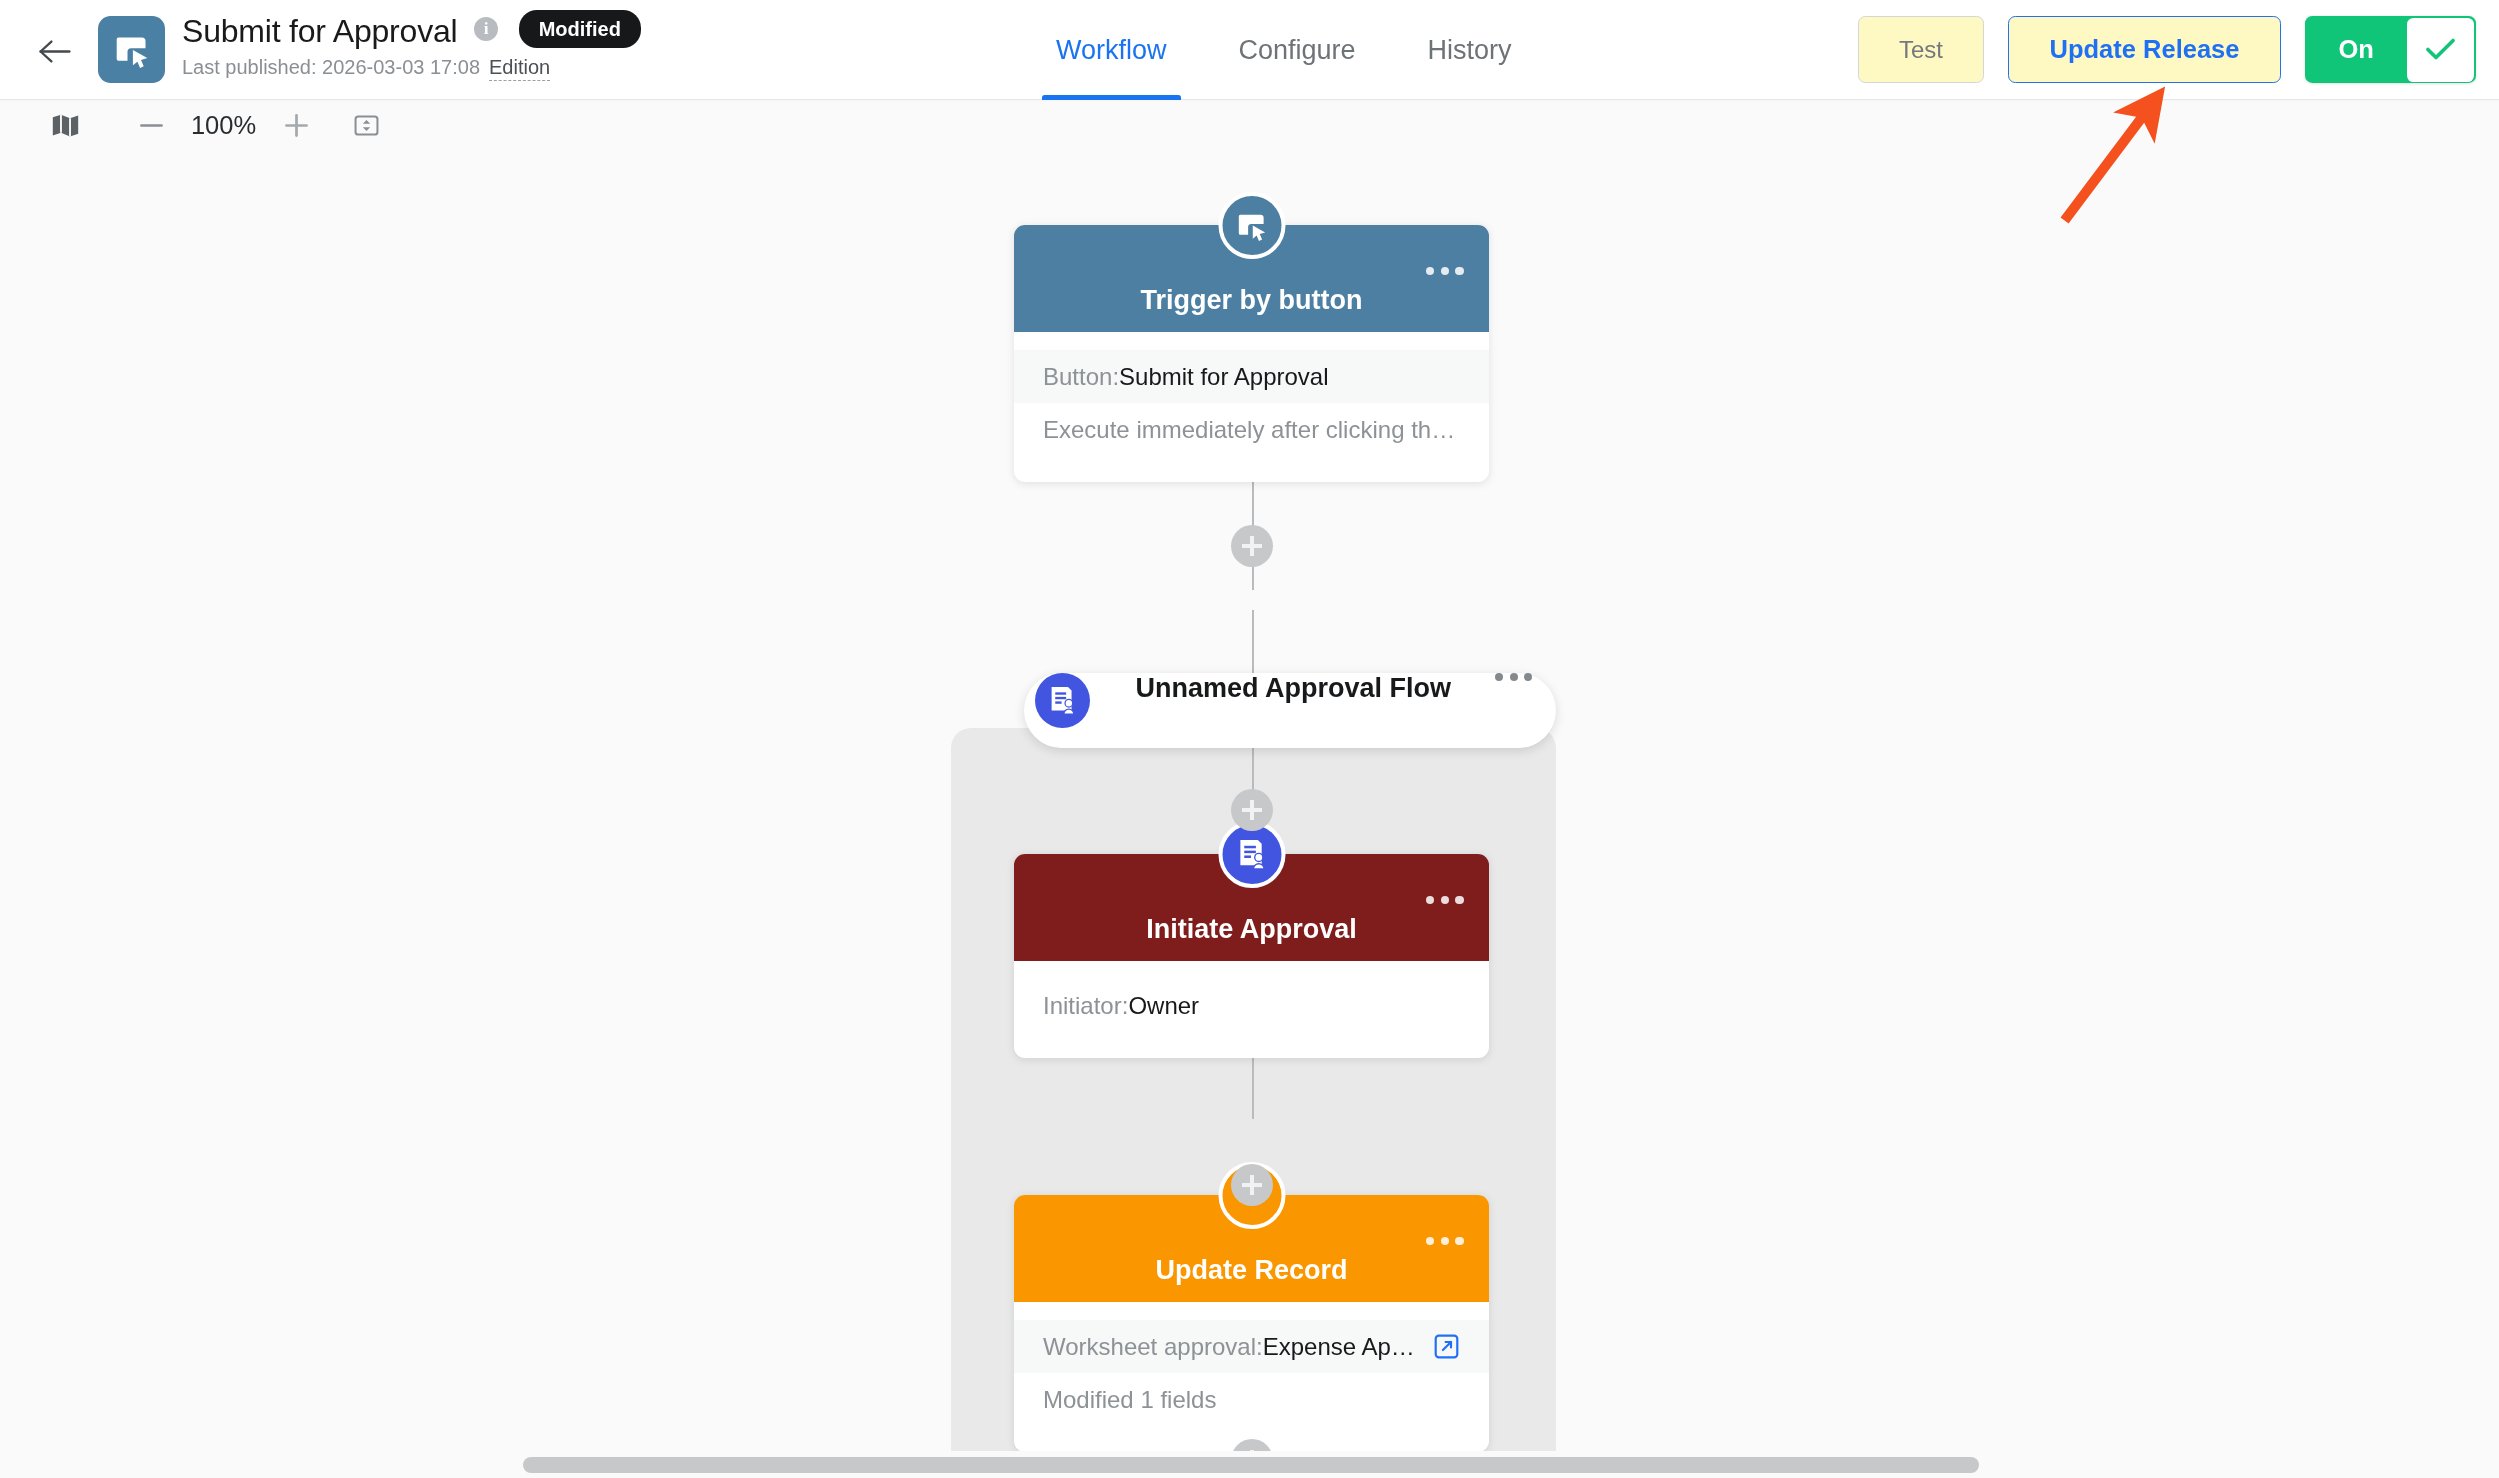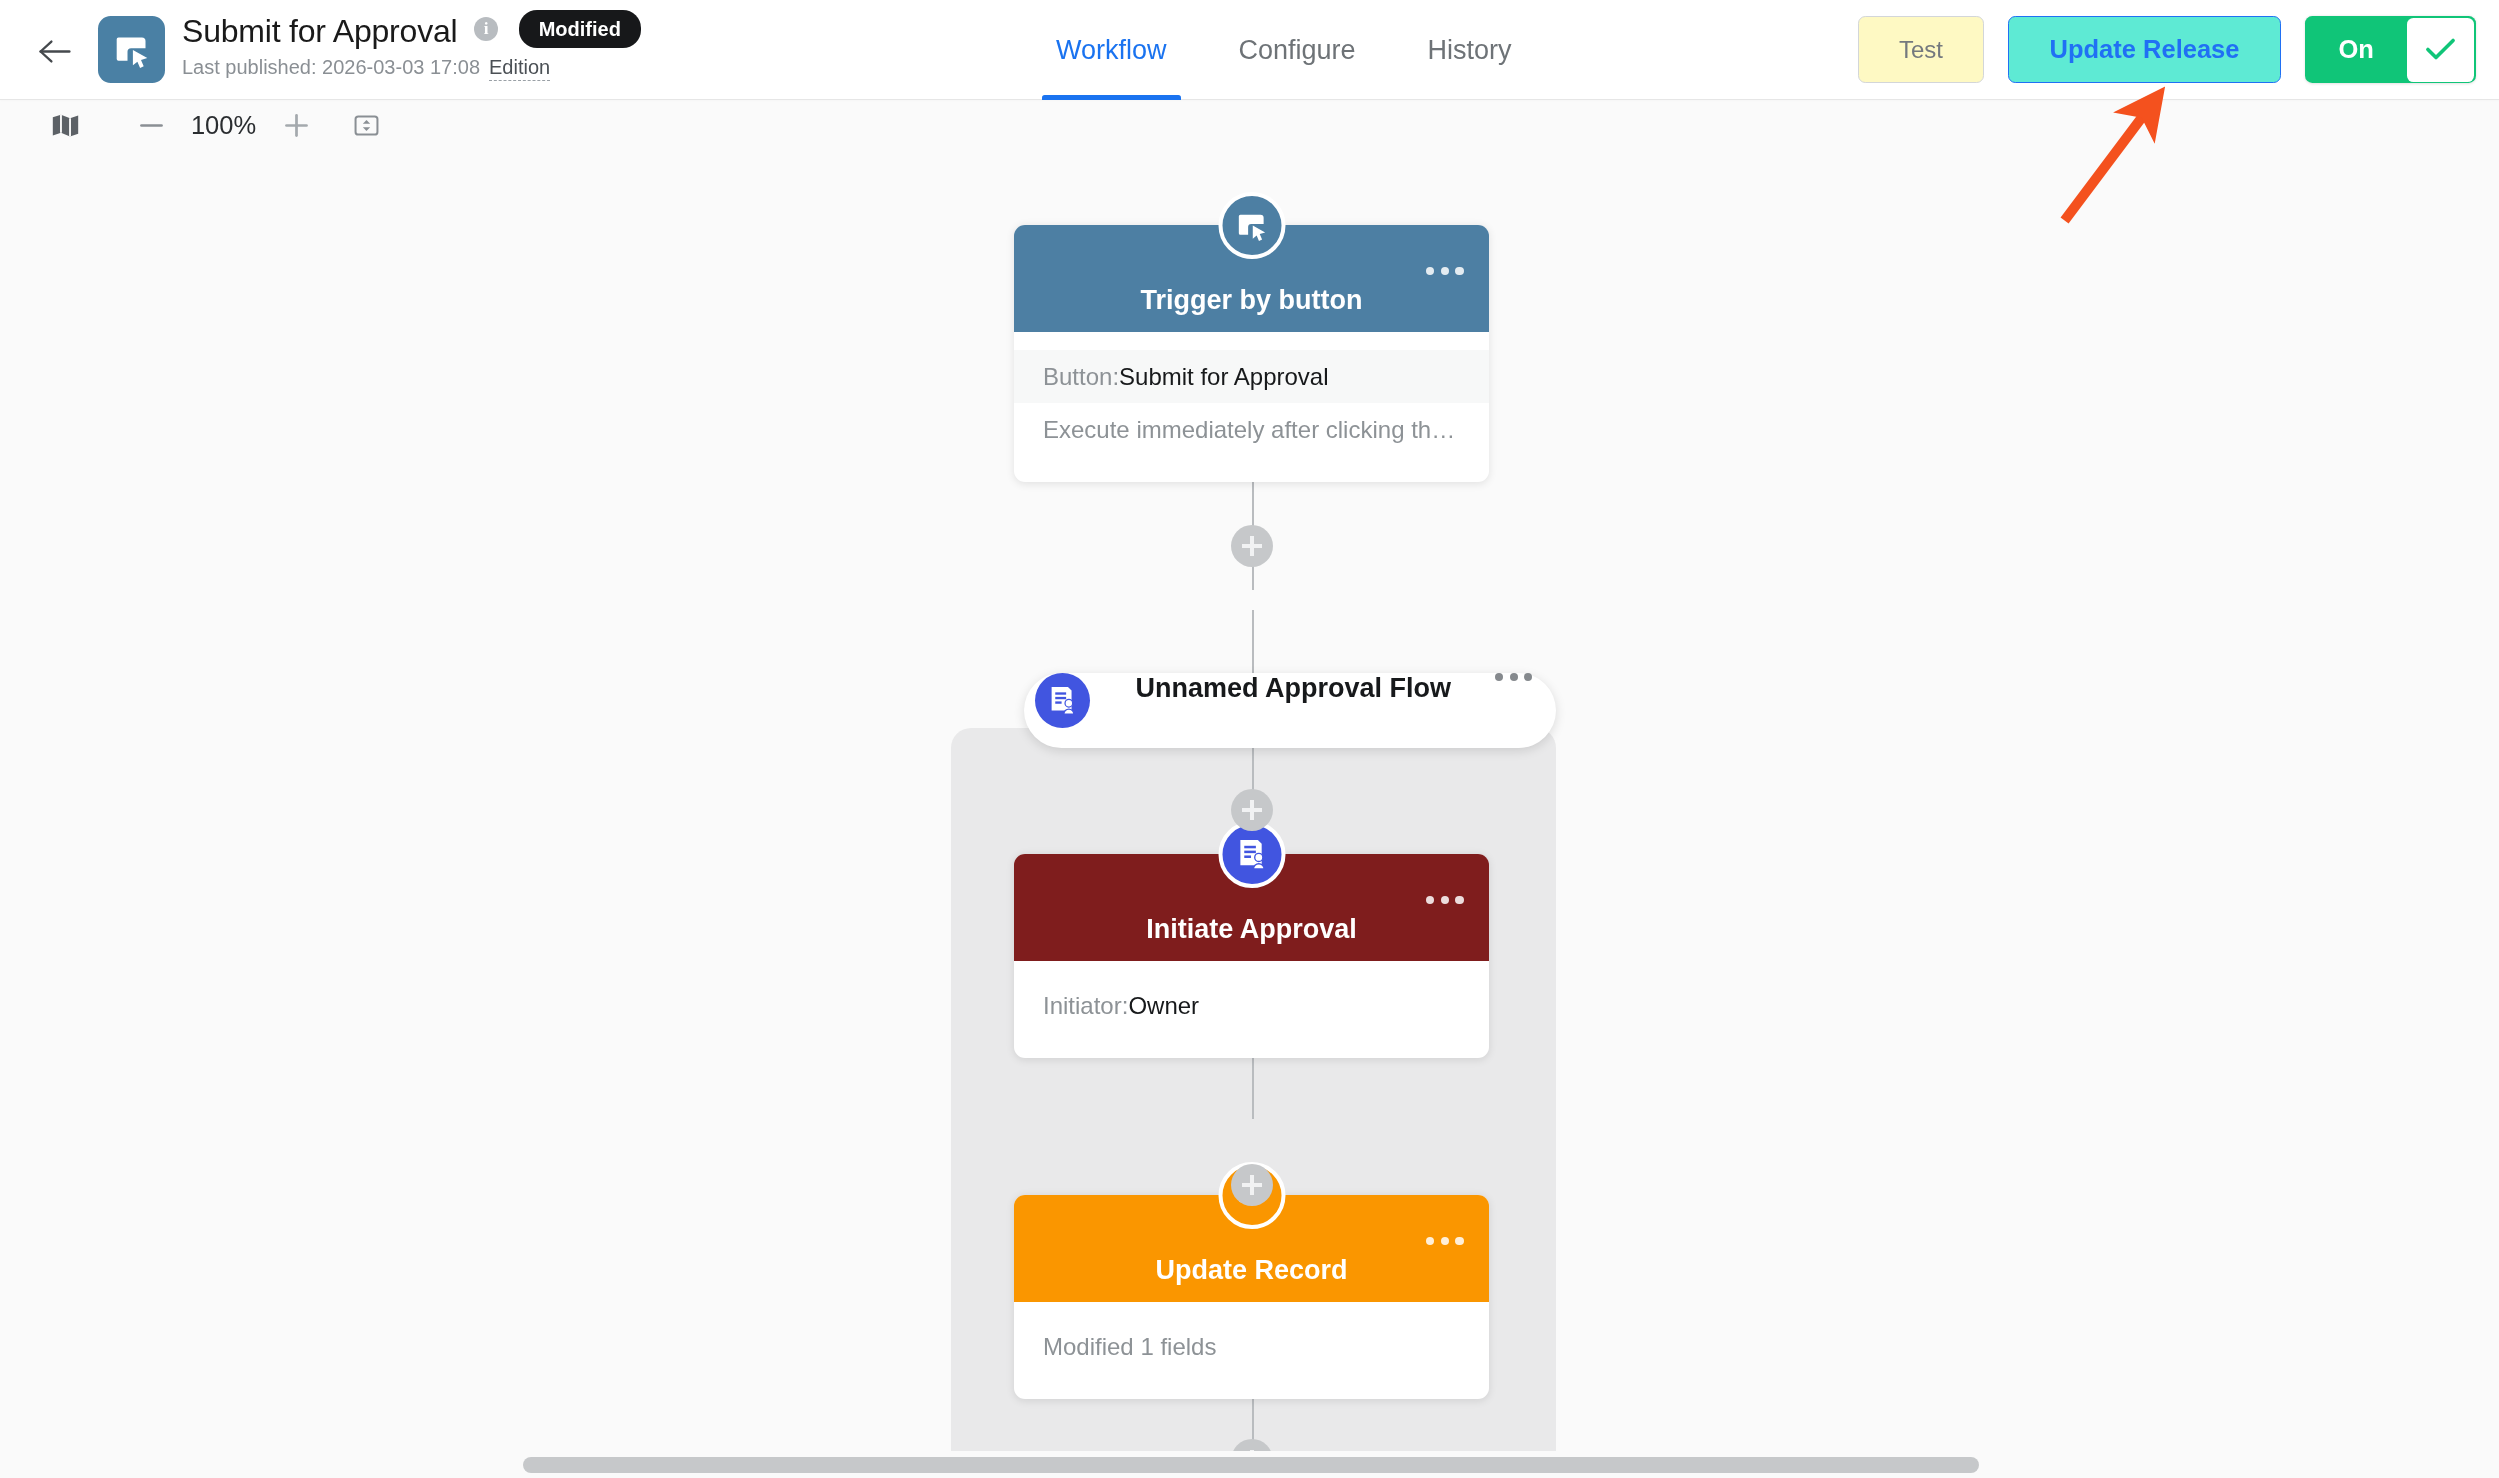--- a/index.html
+++ b/index.html
@@ -87,21 +87,21 @@
   .btn-test {
     width: 126px; height: 67px;
     border: 0.9px solid #d3d6d9; border-radius: 7.3px;
     background: #fef9c3; color: #74797e;
     font-size: 24px; font-family: "Liberation Sans", sans-serif;
     cursor: pointer;
   }
   .btn-release {
     width: 273px; height: 67px;
     border: 1.8px solid #2070f4; border-radius: 7.3px;
-    background: #5eead4; color: #2070f4;
+    background: #fef9c3; color: #2070f4;
     font-size: 25.5px; font-weight: 700;
     font-family: "Liberation Sans", sans-serif;
     cursor: pointer;
   }
   .toggle-group {
     display: flex; align-items: center;
     height: 67px; width: 171px;
     background: #10c578; border-radius: 7.3px;
     position: relative; cursor: pointer;
     box-shadow: 0 0.9px 2.7px rgba(0,0,0,0.12);
@@ -418,20 +418,31 @@
         </svg>
       </div>
       <div class="node-dots">
           <span></span>
           <span></span>
           <span></span>
         </div>
       <div class="node-title">Update Record</div>
     </div>
     <div class="node-body">
+      <div class="node-row shaded">
+        <span>Worksheet approval: </span>
+          <span class="val">Expense Ap…</span>
+        <span class="ext-link">
+          <svg width="27" height="27" viewBox="0 0 30 30">
+            <rect x="3" y="3" width="24" height="24" rx="3.5" stroke="#2070f4" stroke-width="2.4" fill="none"></rect>
+            <path d="M11 19 L20 10" stroke="#2070f4" stroke-width="2.4" stroke-linecap="round"></path>
+            <path d="M14 10 H20 V16" stroke="#2070f4" stroke-width="2.4" fill="none" stroke-linecap="round" stroke-linejoin="round"></path>
+          </svg>
+        </span>
+      </div>
       <div class="node-row">
         <span>Modified 1 fields</span>
       </div>
     </div>
   </div>
 
 </div>
 
 <div class="canvas-toolbar">
   <div class="tb-item tb-map">

